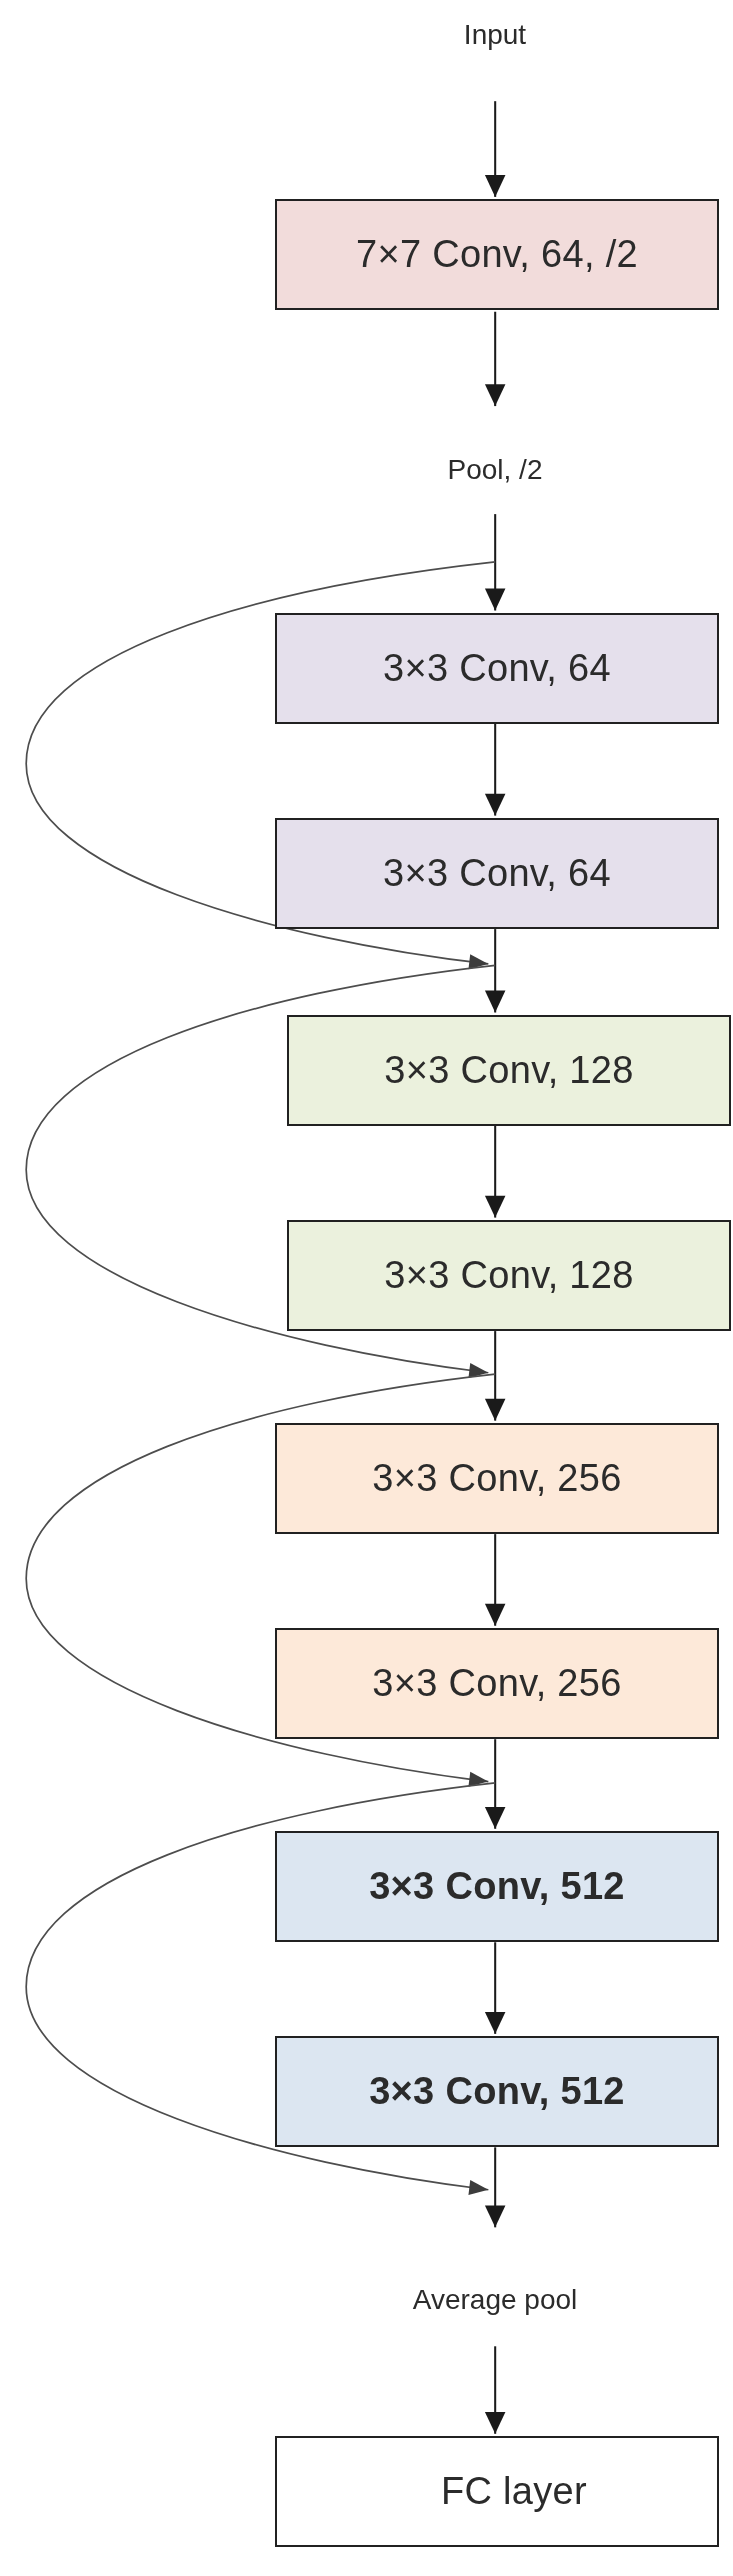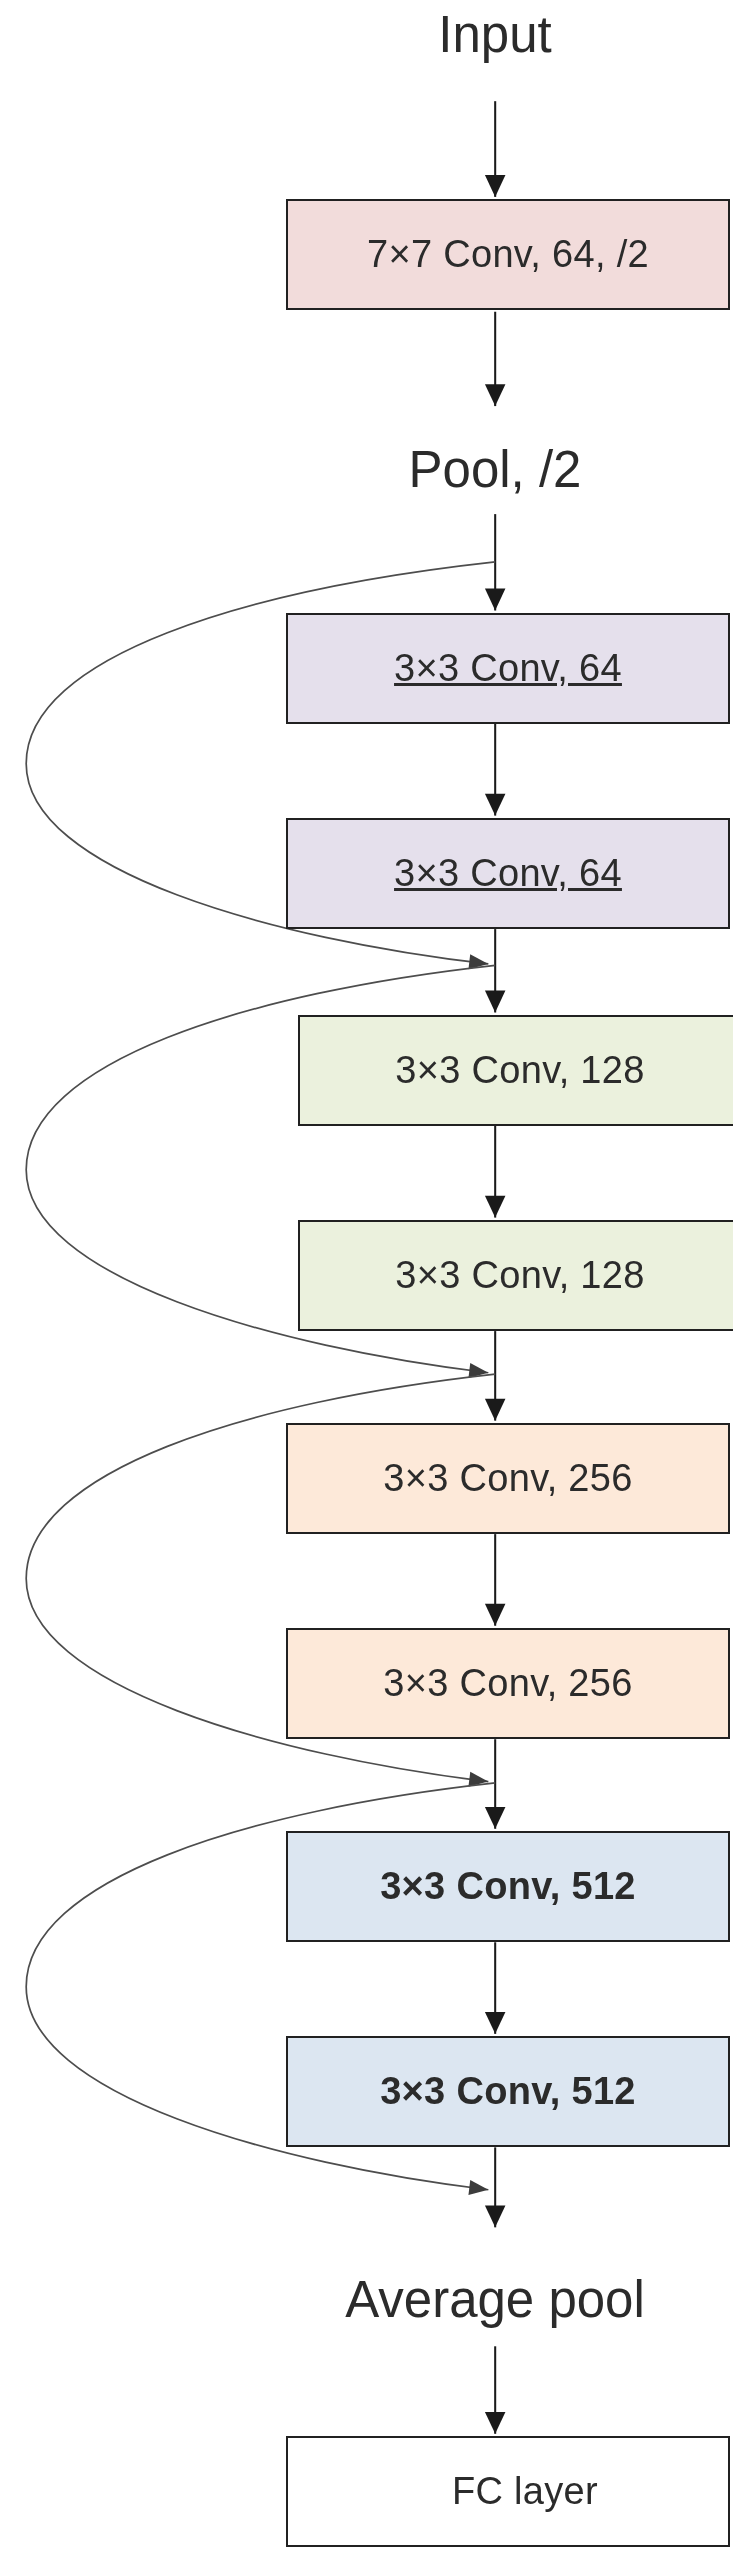--- a/index.html
+++ b/index.html
@@ -8,44 +8,44 @@
     width: 734px;
     height: 2576px;
     background: #ffffff;
     font-family: "Liberation Sans", "DejaVu Sans", sans-serif;
     color: #2b2b2b;
     overflow: hidden;
   }
   #wires { position: absolute; left: 0; top: 0; width: 734px; height: 2576px; }
   .node-box {
     position: absolute;
-    left: 286px;
+    left: 275px;
     width: 444px;
     height: 111px;
     box-sizing: border-box;
     border: 2.7px solid #212121;
     display: flex;
     align-items: center;
     justify-content: center;
     font-size: 38px;
     letter-spacing: 0.3px;
     white-space: nowrap;
   }
   .flow-label {
     position: absolute;
     left: 495px;
     transform: translateX(-50%);
-    font-size: 51px;
+    font-size: 28px;
     line-height: 42px;
     white-space: nowrap;
     text-align: left;
   }
   
   .fill-pink     { background: #f2dcdb; }
-  .fill-lavender { background: #e5e0ec; text-decoration: underline; }
+  .fill-lavender { background: #e5e0ec; }
   .fill-green    { background: #ebf1dd; margin-left: 12px; }
   .fill-peach    { background: #fde9d9; }
   .fill-blue     { background: #dce6f1; font-weight: bold; }
   .fill-white    { background: #ffffff; }
 </style>
 </head>
 <body>
 
 <div id="canvas">
 

